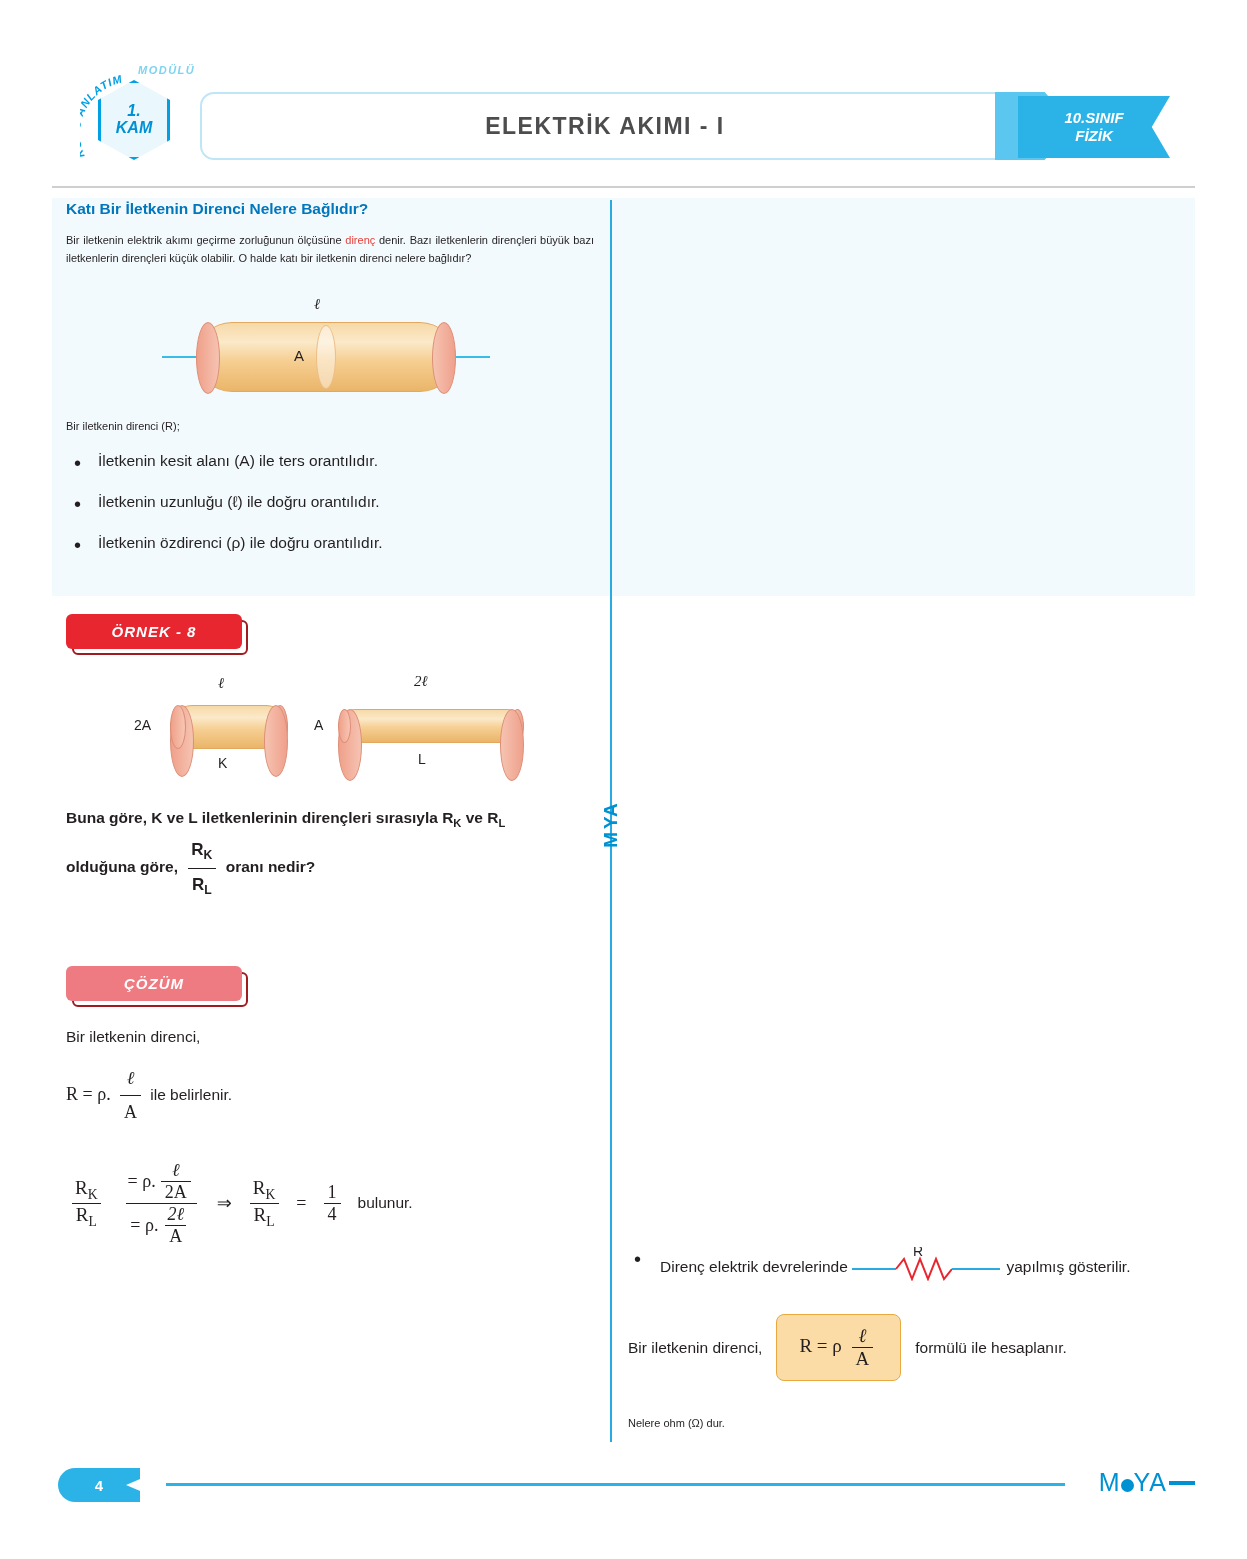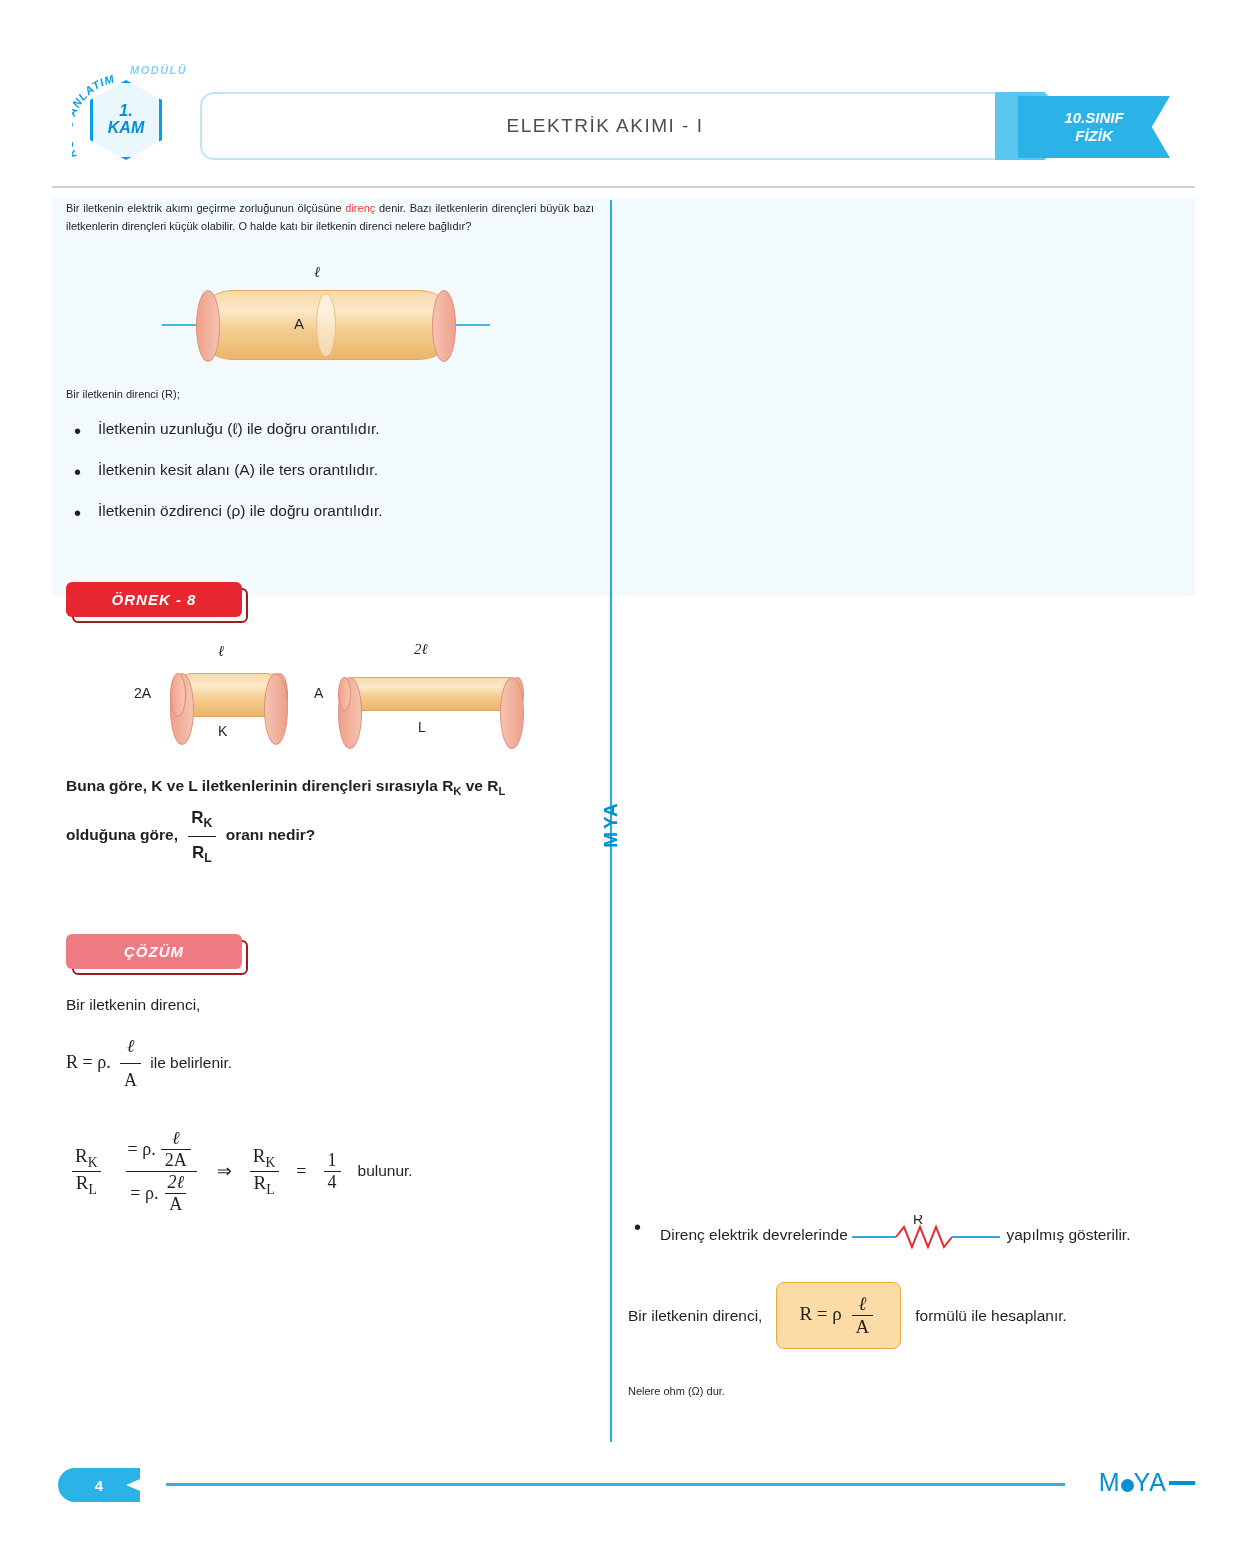--- a/index.html
+++ b/index.html
@@ -9,21 +9,21 @@
     font-family: "Liberation Sans", sans-serif;
     background:#ffffff;
     color:#231f20;
     position:relative;
     overflow:hidden;
   }
   .page { position:relative; width:1247px; height:1559px; }
 
   
   .header { position:absolute; left:0; top:0; width:1247px; height:190px; }
-  .badge-wrap { position:absolute; left:52px; top:58px; width:150px; height:110px; }
+  .badge-wrap { position:absolute; left:60px; top:58px; width:150px; height:110px; }
   .badge-hex {
     position:absolute; left:38px; top:22px; width:72px; height:80px;
     background:#eaf7fd; border:3px solid #00a0e3;
     clip-path: polygon(50% 0%, 100% 25%, 100% 75%, 50% 100%, 0% 75%, 0% 25%);
     display:flex; flex-direction:column; align-items:center; justify-content:center;
   }
   .badge-hex span {
     color:#0090d4; font-style:italic; font-weight:bold; font-size:16px; line-height:1.05;
     font-family:"Liberation Sans", sans-serif;
   }
@@ -36,21 +36,21 @@
     font-size:11px; font-weight:bold; font-style:italic; color:#7fd3f1; letter-spacing:1.5px;
   }
 
   .title-pill {
     position:absolute; left:200px; top:92px; width:810px; height:68px;
     background:#ffffff; border:2px solid #bfe6f7;
     border-radius:14px 0 0 14px;
     display:flex; align-items:center; justify-content:center;
   }
   .title-pill .t {
-    font-size:19px; letter-spacing:1.5px; color:#4d4d4f; font-weight:400;
+    font-size:23px; letter-spacing:1.5px; color:#4d4d4f; font-weight:700;
   }
   .title-arrow {
     position:absolute; left:995px; top:92px; width:80px; height:68px;
     background:#5bc6ef;
     clip-path: polygon(0 0, 62% 0, 100% 50%, 62% 100%, 0 100%);
   }
   .grade-tag {
     position:absolute; left:1018px; top:96px; width:152px; height:62px;
     background:#2bb3e8;
     clip-path: polygon(0 0, 100% 0, 88% 50%, 100% 100%, 0 100%);
@@ -204,41 +204,42 @@
 
   <div class="tint"></div>
 
   <div class="divider"></div>
   <div class="moya-side">
     M<span class="dot"></span>YA
   </div>
 
   <div class="col-l zwrap">
 
+    <h2 class="sub">Katı Bir İletkenin Direnci Nelere Bağlıdır?</h2>
 
     <p class="body">
       <span>Bir iletkenin elektrik akımı geçirme zorluğunun ölçüsüne </span><span class="red">direnç</span><span> denir. Bazı iletkenlerin dirençleri büyük bazı iletkenlerin dirençleri küçük olabilir. O halde katı bir iletkenin direnci nelere bağlıdır?</span>
     </p>
 
     
     <div style="position:relative; height:130px; margin:6px 0 4px 0;">
       <div class="lbl-it" style="position:absolute; left:248px; top:14px;">ℓ</div>
       <div class="axis-line" style="left:96px; top:74px; width:60px;"></div>
       <div class="axis-line" style="left:364px; top:74px; width:60px;"></div>
       <div class="cyl" style="position:absolute; left:130px; top:40px; width:260px;">
         <div class="cyl-mid"></div>
         <div style="position:absolute; left:50%; top:24px; margin-left:-32px; font-size:15px;">A</div>
       </div>
     </div>
 
     <p class="body" style="margin-top:6px;">Bir iletkenin direnci (R);</p>
 
     <ul class="bullets">
+      <li>İletkenin kesit alanı (A) ile ters orantılıdır.</li>
       <li>İletkenin uzunluğu (ℓ) ile doğru orantılıdır.</li>
-      <li>İletkenin kesit alanı (A) ile ters orantılıdır.</li>
       <li>İletkenin özdirenci (ρ) ile doğru orantılıdır.</li>
     </ul>
 
     
     <div style="height:42px;"></div>
     <div class="tag-holder">
       <div class="tag-shadow"></div>
       <div class="tag red">ÖRNEK - 8</div>
     </div>
 

